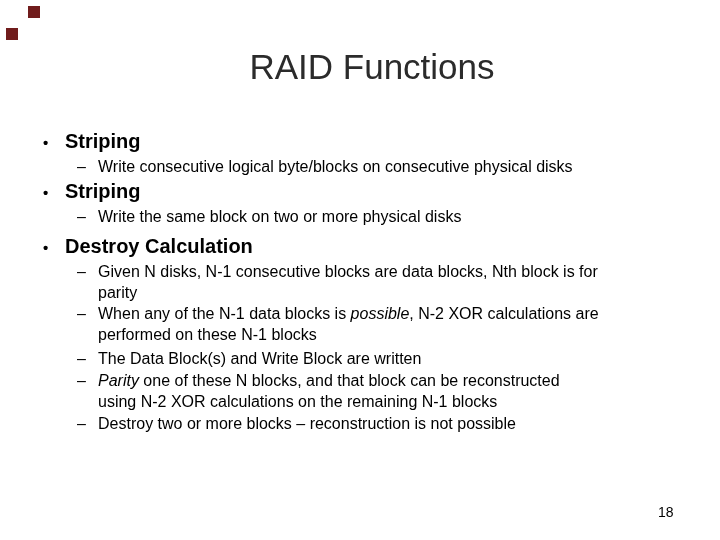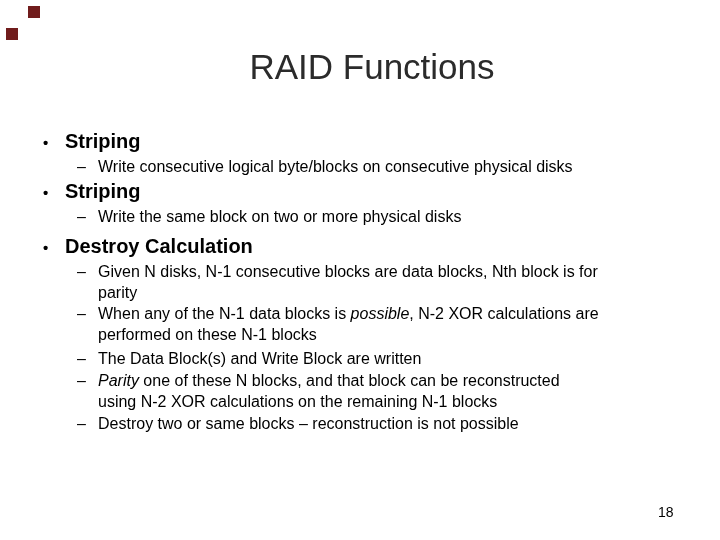--- a/index.html
+++ b/index.html
@@ -133,20 +133,20 @@
         <div class="l2" style="margin-top: 3px;">
           <span class="marker">–</span>
           <span class="txt">The Data Block(s) and Write Block are written</span>
         </div>
         <div class="l2" style="margin-top: 1px;">
           <span class="marker">–</span>
           <span class="txt"><i>Parity</i> one of these N blocks, and that block can be reconstructed<br>using N-2 XOR calculations on the remaining N-1 blocks</span>
         </div>
         <div class="l2" style="margin-top: 1px;">
           <span class="marker">–</span>
-          <span class="txt">Destroy two or same blocks – reconstruction is not possible</span>
+          <span class="txt">Destroy two or more blocks – reconstruction is not possible</span>
         </div>
       </div>
     </div>
 
   <div class="page-number" style="color: #000000;">18</div>
 
 </div>
 
 </body></html>

